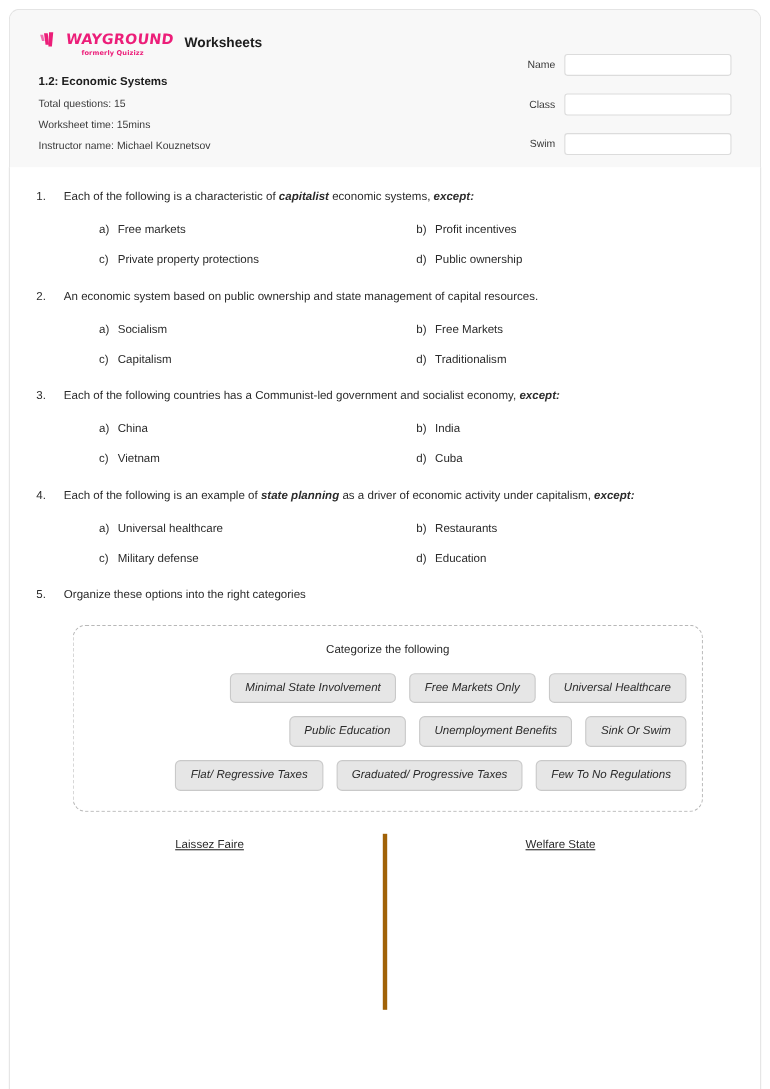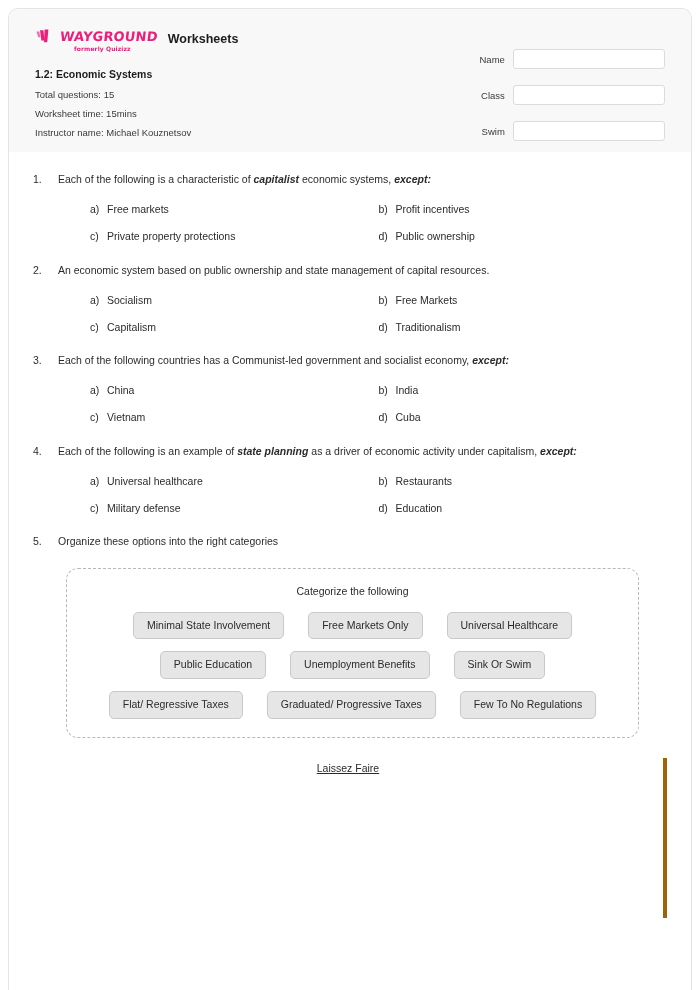--- a/index.html
+++ b/index.html
@@ -233,24 +233,25 @@
 
   .cat-title {
     text-align: center;
     font-size: 10.5px;
     color: #2b2b2b;
     margin-bottom: 15px;
   }
 
   .chip-row {
     display: flex;
-    justify-content: center;
+    justify-content: flex-end;
     flex-wrap: nowrap;
-    gap: 24px;
+    gap: 12px;
     margin-bottom: 12px;
+    font-style: italic;
   }
   .chip-row:last-child { margin-bottom: 0; }
 
   .chip {
     background: #e6e6e6;
     border: 1px solid #c9c9c9;
     border-radius: 5px;
     padding: 6px 13px;
     font-size: 10.5px;
     color: #2b2b2b;
@@ -454,17 +455,20 @@
               <div class="chip">Graduated/ Progressive Taxes</div>
               <div class="chip">Few To No Regulations</div>
             </div>
           </div>
       </div>
 
       <div class="cat-columns">
         <div class="cat-col left">
           <span class="cat-col-title">Laissez Faire</span>
         </div>
+        <div class="cat-col right">
+          <span class="cat-col-title">Welfare State</span>
+        </div>
       </div>
     </div>
   </div>
 
 </div>
 
 </body></html>

